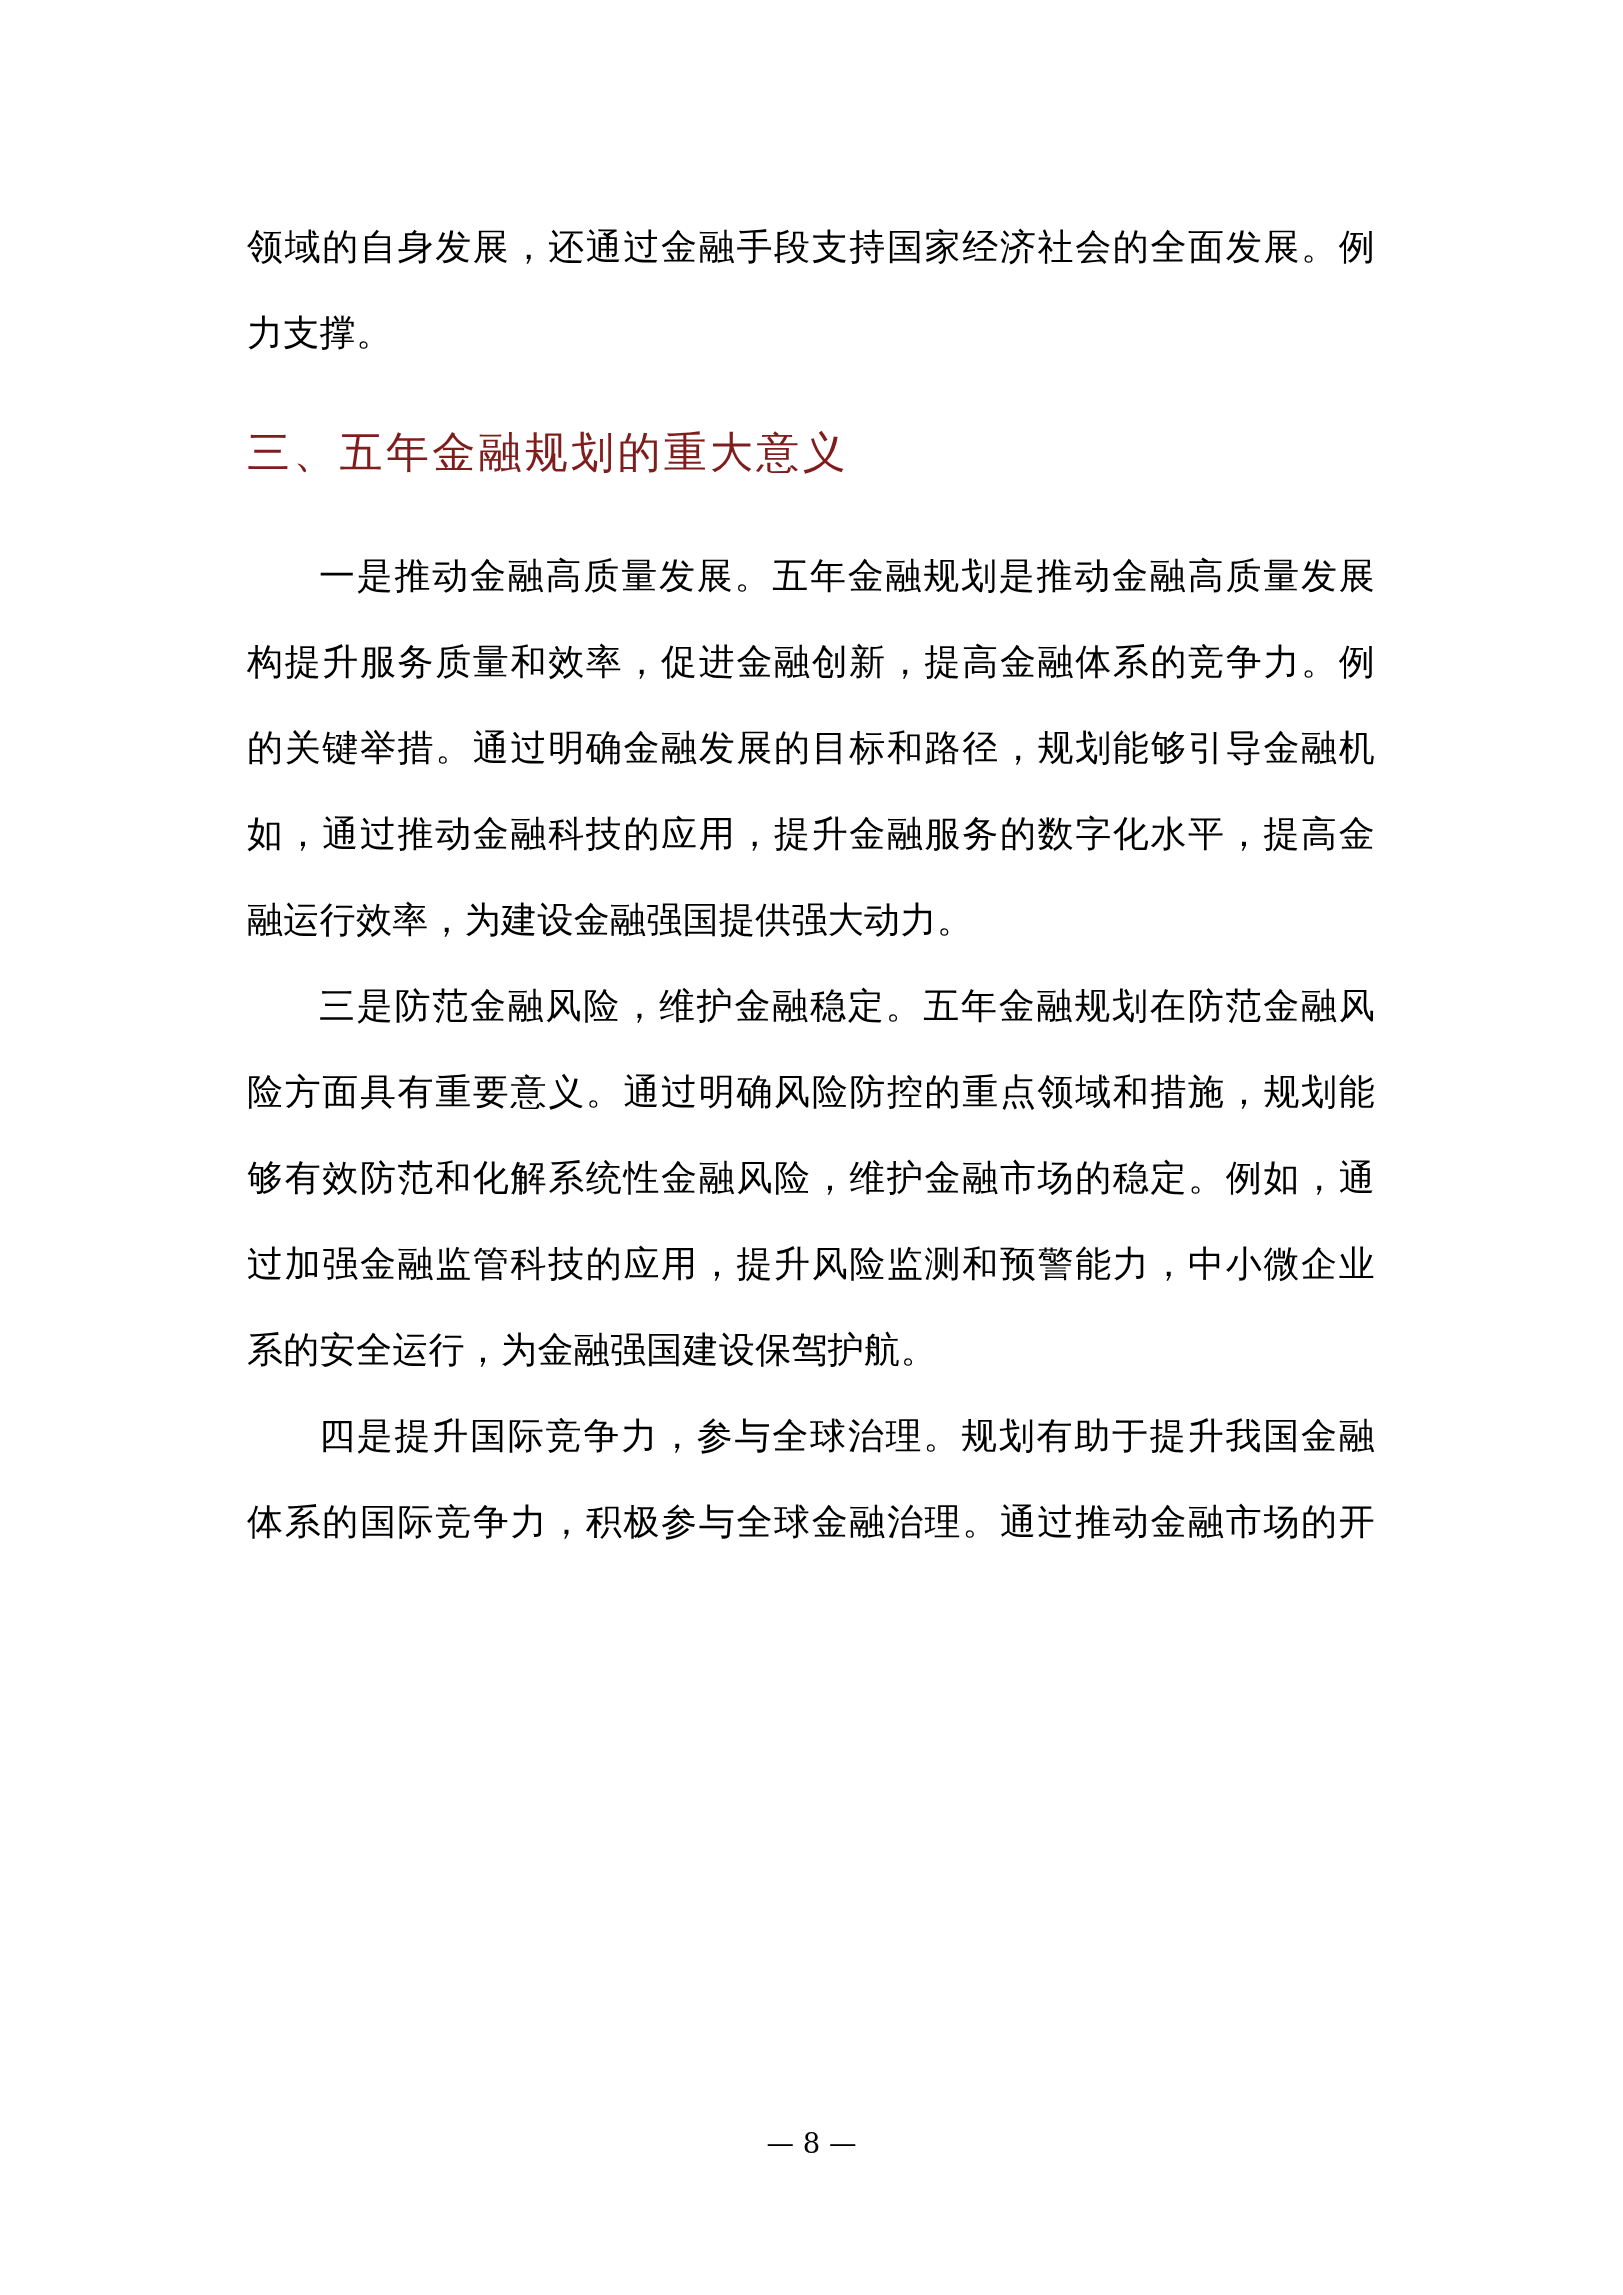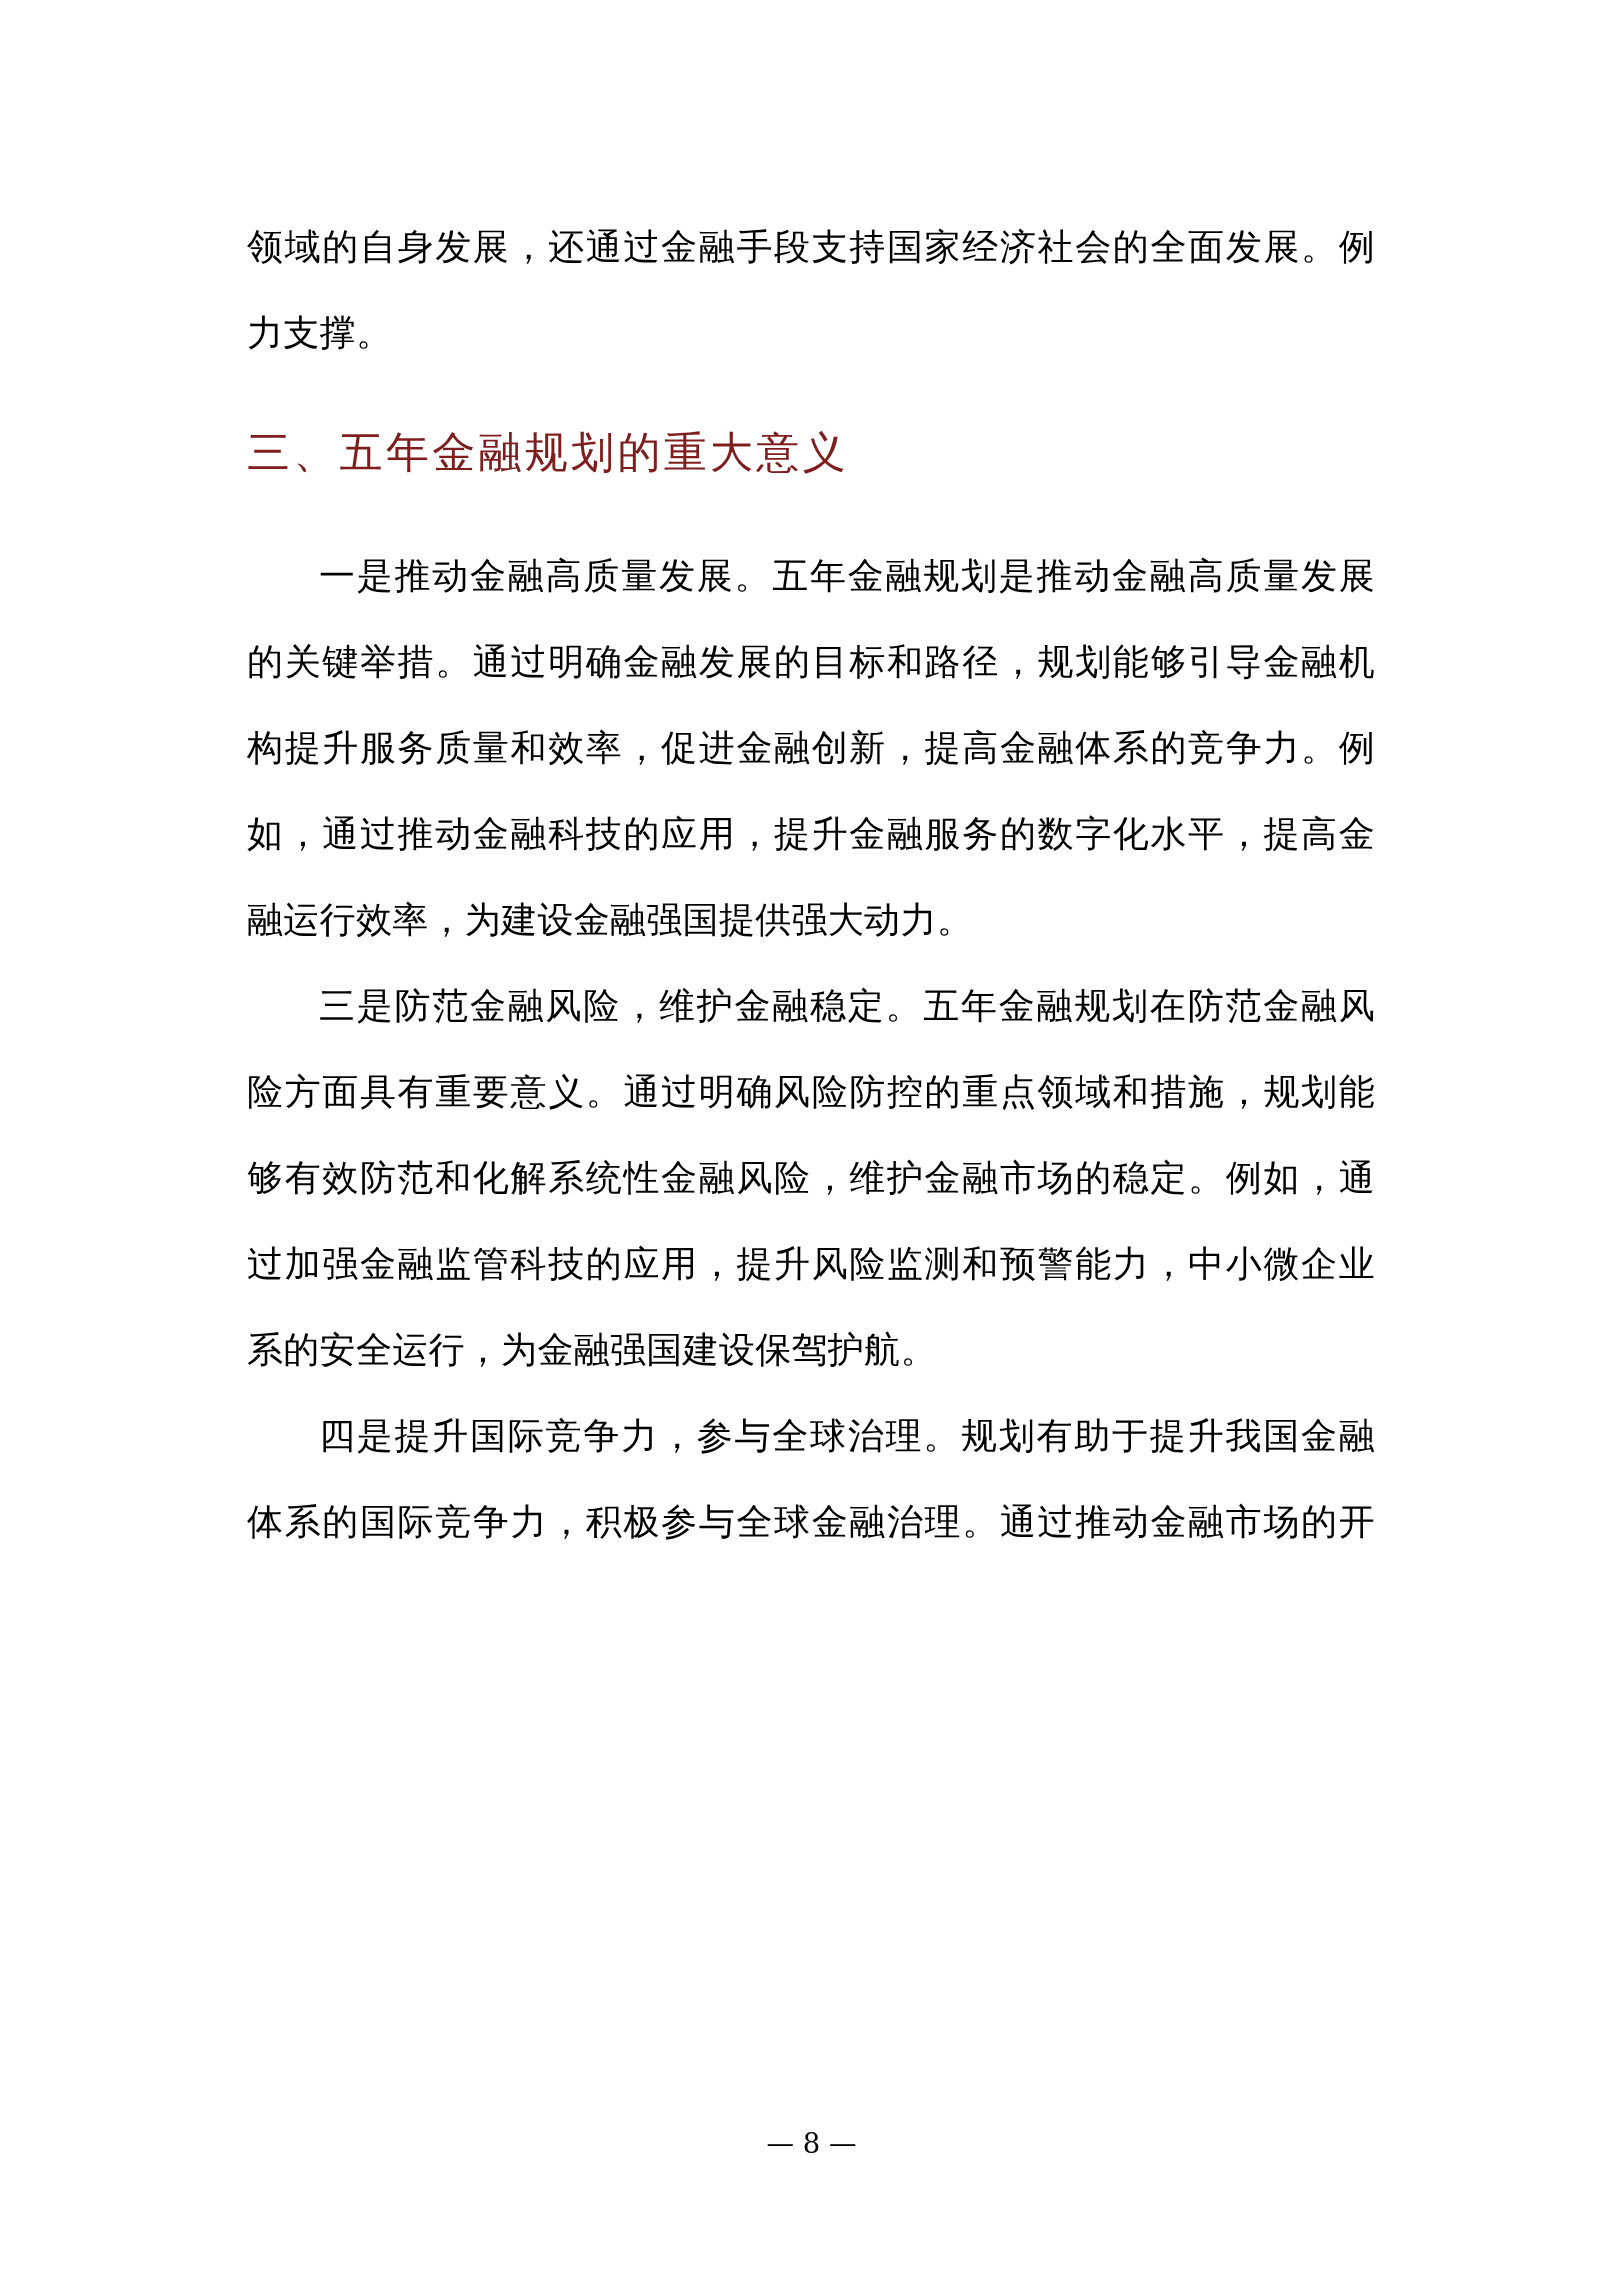--- a/index.html
+++ b/index.html
@@ -75,22 +75,22 @@
 
     <div class="para">
       <div class="ln">领域的自身发展，还通过金融手段支持国家经济社会的全面发展。例</div>
       <div class="ln end">力支撑。</div>
     </div>
 
     <div class="heading">三、五年金融规划的重大意义</div>
 
     <div class="para">
       <div class="ln indent">一是推动金融高质量发展。五年金融规划是推动金融高质量发展</div>
+      <div class="ln">构提升服务质量和效率，促进金融创新，提高金融体系的竞争力。例</div>
       <div class="ln">的关键举措。通过明确金融发展的目标和路径，规划能够引导金融机</div>
-      <div class="ln">构提升服务质量和效率，促进金融创新，提高金融体系的竞争力。例</div>
       <div class="ln">如，通过推动金融科技的应用，提升金融服务的数字化水平，提高金</div>
       <div class="ln end">融运行效率，为建设金融强国提供强大动力。</div>
     </div>
 
 
     <div class="para">
       <div class="ln indent">三是防范金融风险，维护金融稳定。五年金融规划在防范金融风</div>
       <div class="ln">险方面具有重要意义。通过明确风险防控的重点领域和措施，规划能</div>
       <div class="ln">够有效防范和化解系统性金融风险，维护金融市场的稳定。例如，通</div>
       <div class="ln">过加强金融监管科技的应用，提升风险监测和预警能力，中小微企业</div>

